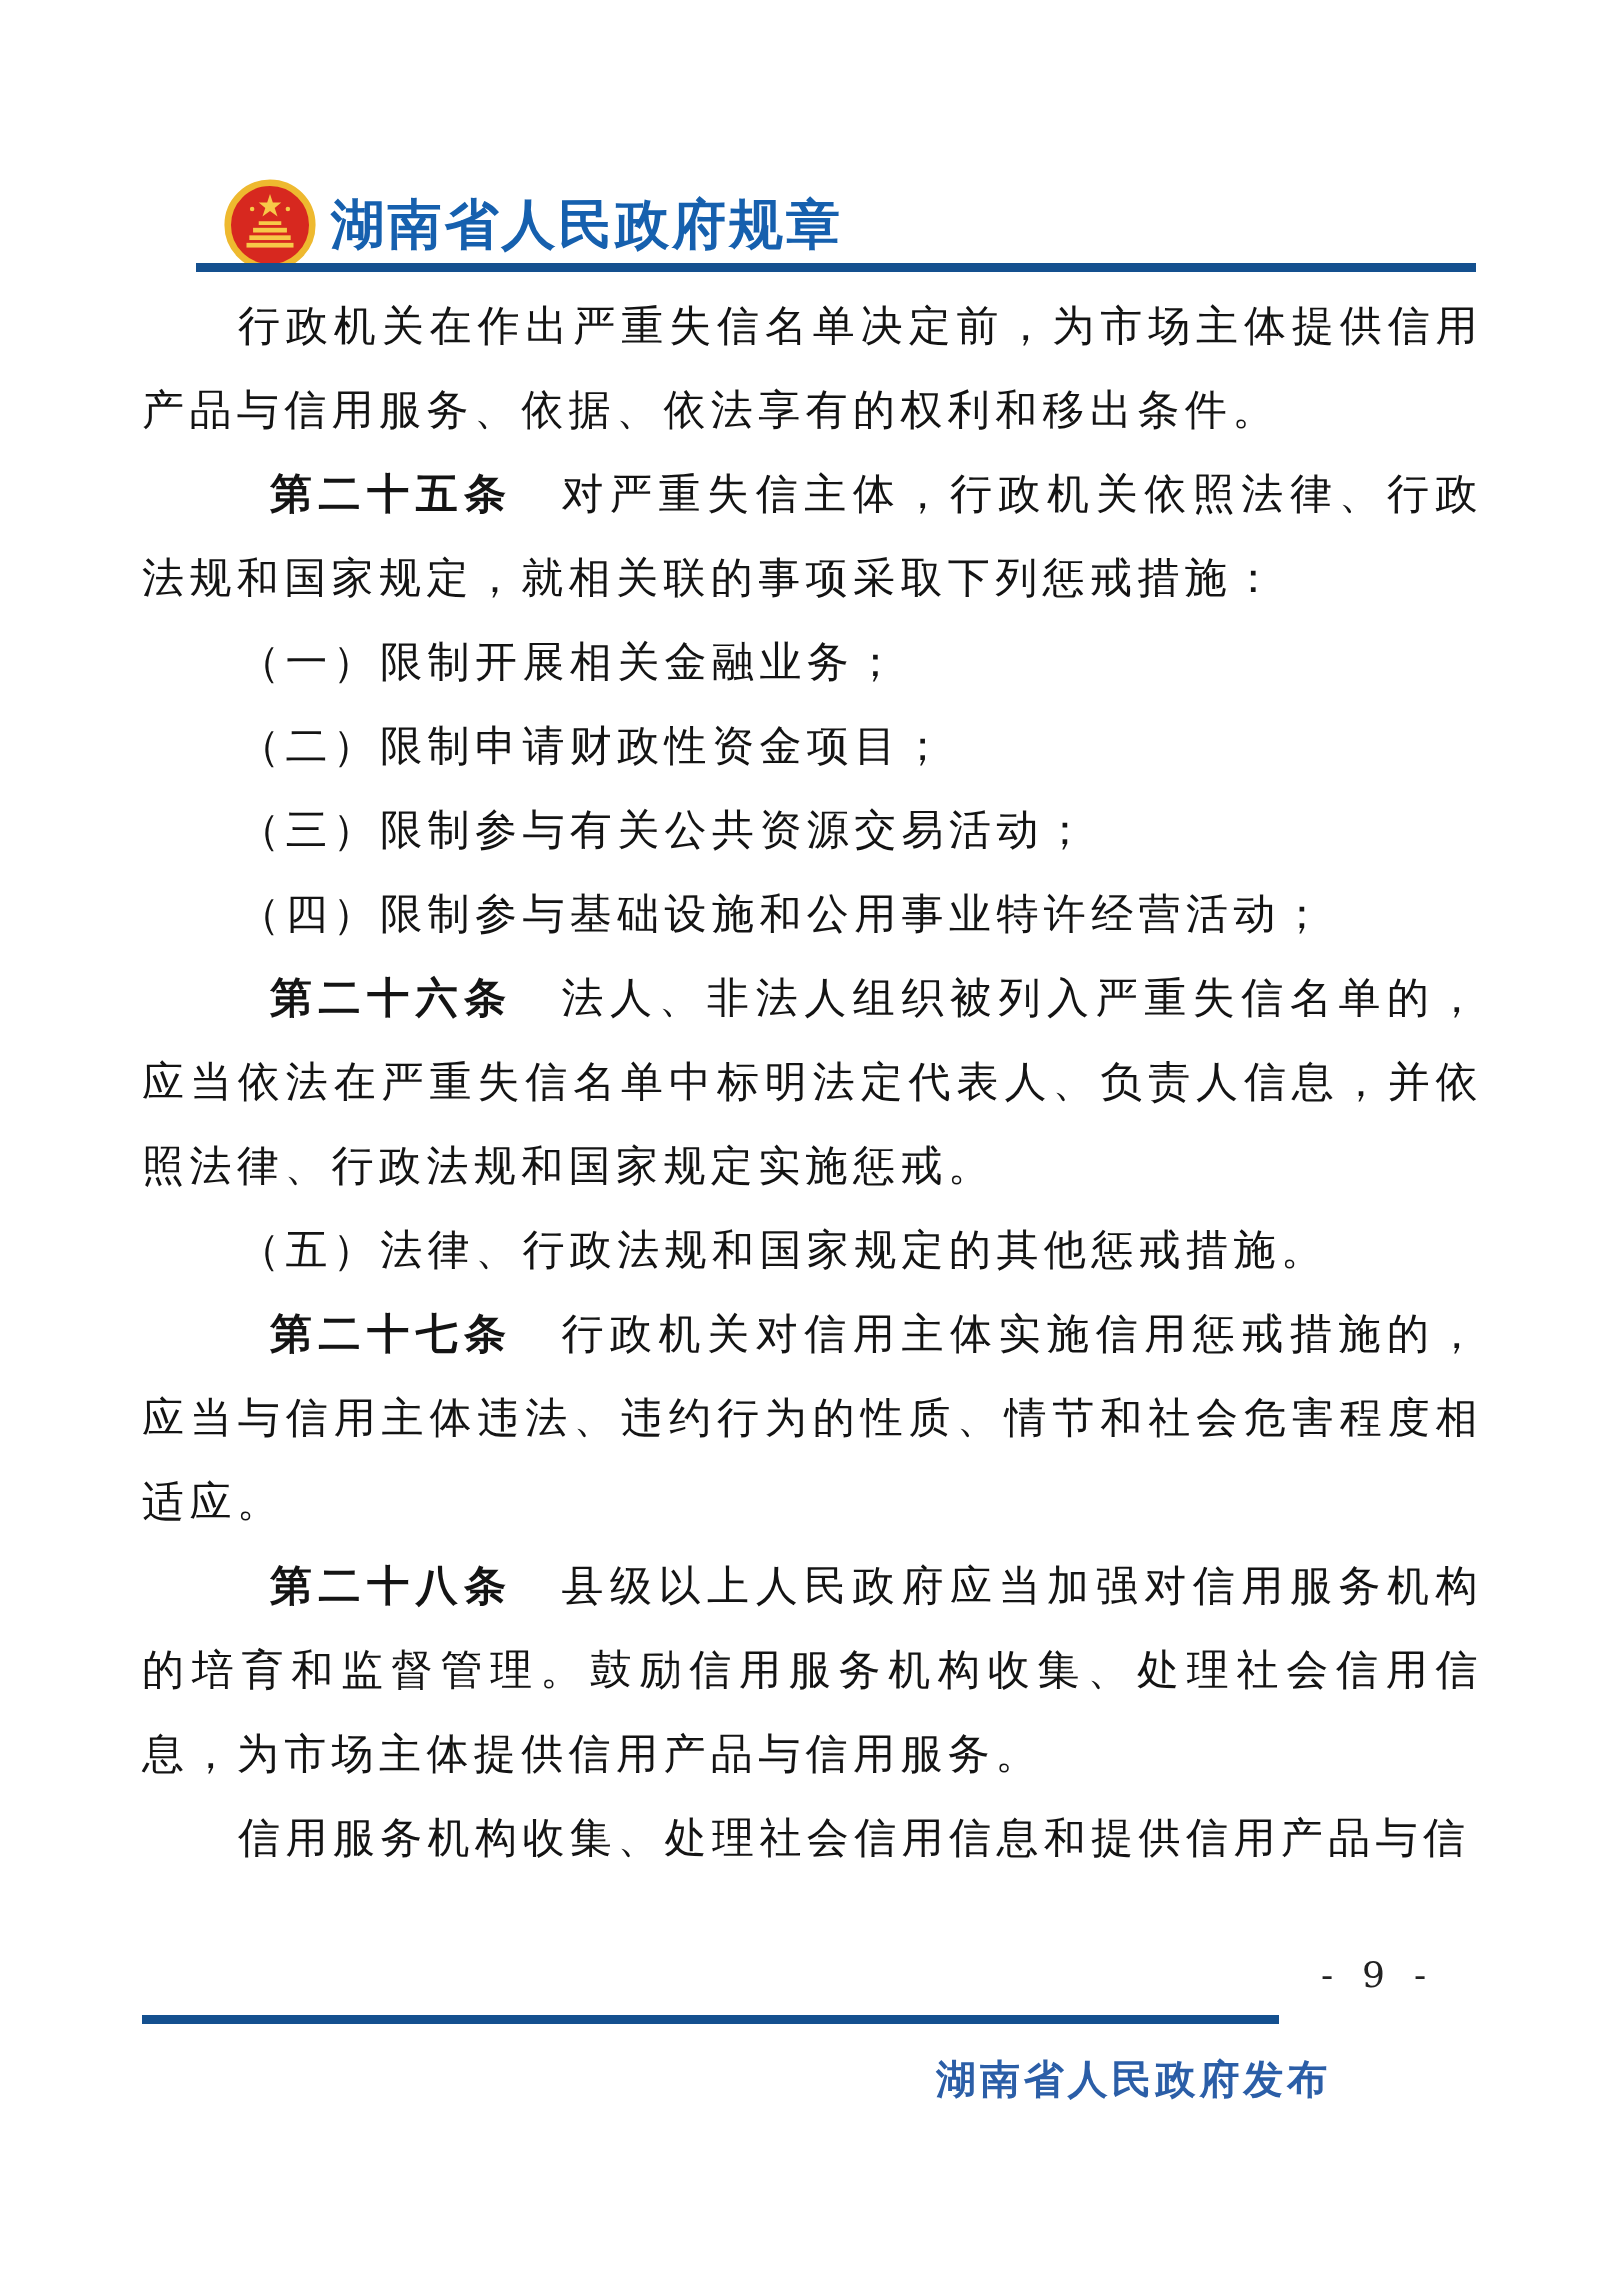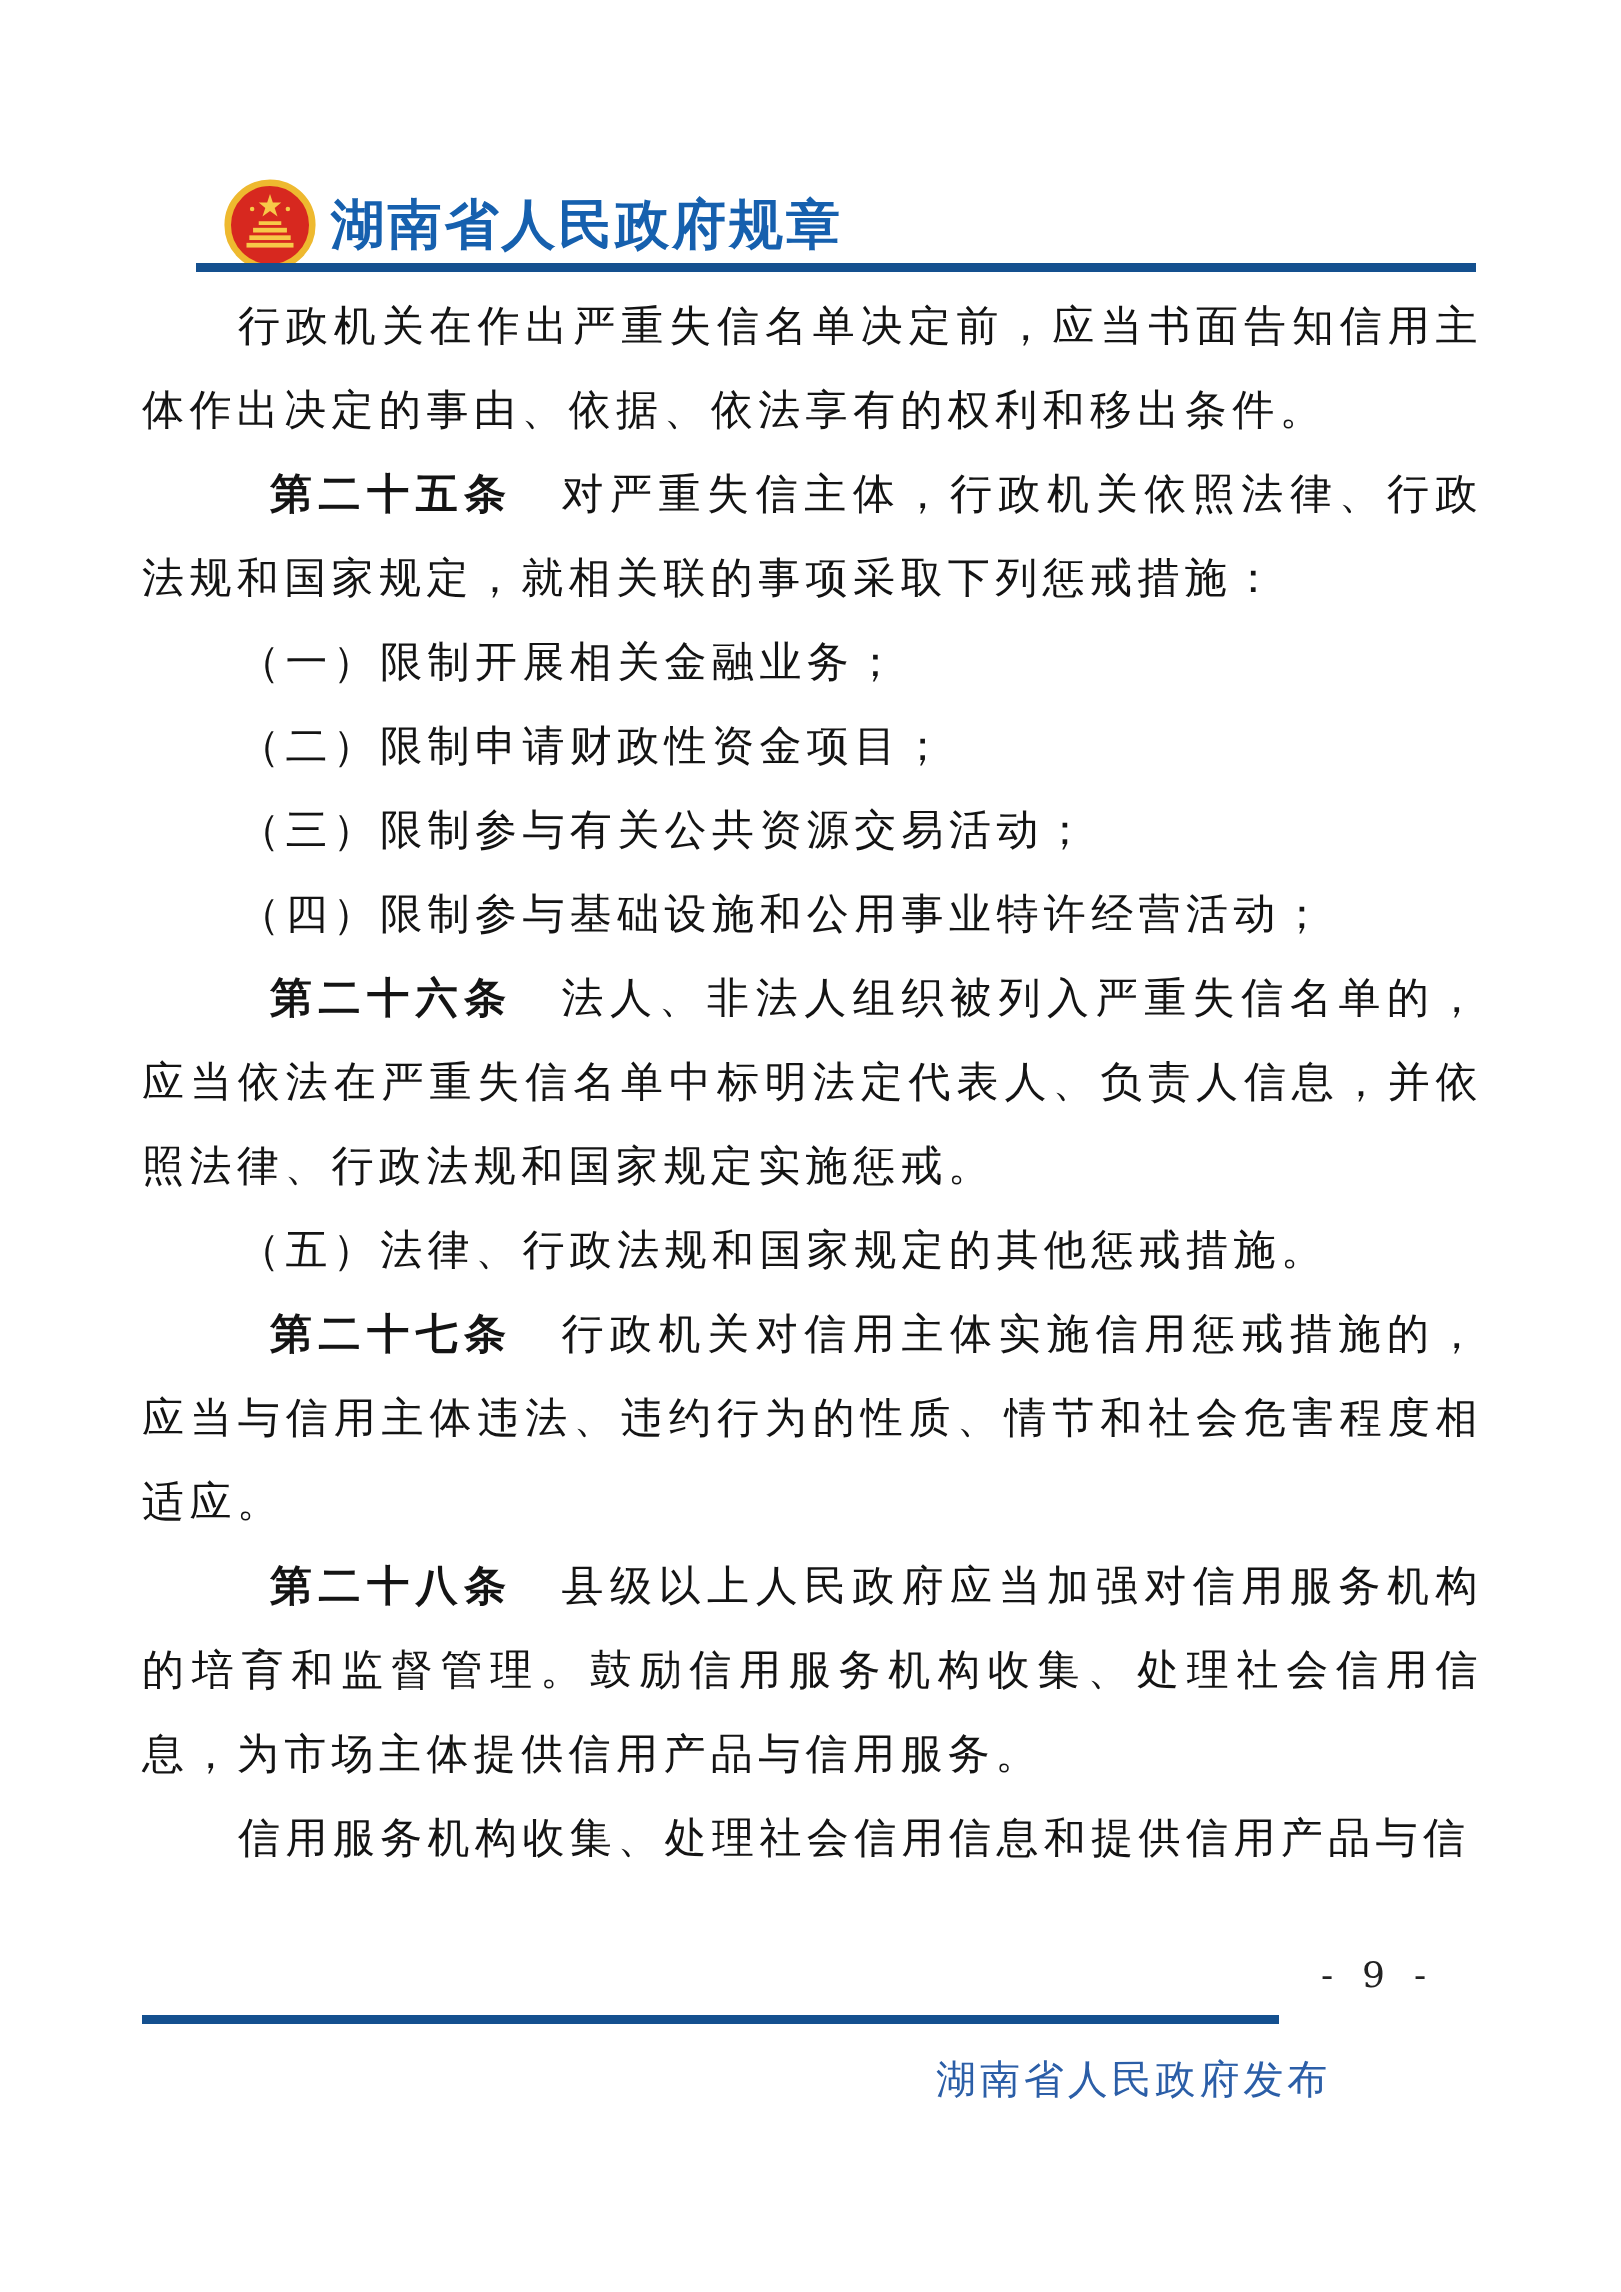--- a/index.html
+++ b/index.html
@@ -61,21 +61,21 @@
     font-family: "DejaVu Serif", serif;
     white-space: nowrap;
   }
   .footer-rule {
     position: absolute; left: 142px; top: 2015px;
     width: 1137px; height: 8.8px;
     background: #14508f;
   }
   .publisher {
     position: absolute; left: 936px; top: 2052px;
-    font-size: 40px; font-weight: normal;
+    font-size: 40px; font-weight: bold;
     letter-spacing: 3.9px;
     color: #2b5ea7;
     white-space: nowrap;
   }
 </style>
 </head>
 <body>
 
 <div class="page">
 
@@ -89,21 +89,21 @@
       <rect x="38" y="46" width="24" height="4" fill="#f7c948"></rect>
       <rect x="32" y="53" width="36" height="5" fill="#f7c948"></rect>
       <rect x="28" y="61" width="44" height="5" fill="#f7c948"></rect>
       <rect x="25" y="69" width="50" height="5" fill="#f7c948"></rect>
     </svg>
     <div class="header-title">湖南省人民政府规章</div>
   </div>
   <div class="header-rule"></div>
 
   <div class="content">
-    <p><span>行政机关在作出严重失信名单决定前，应当书面告知信用主体作出决定的事由、依据、依法享有的权利和移出条件。</span></p>
+    <p><span>行政机关在作出严重失信名单决定前，为市场主体提供信用产品与信用服务、依据、依法享有的权利和移出条件。</span></p>
     <p><b class="lead">第二十五条</b><span>　对严重失信主体，行政机关依照法律、行政法规和国家规定，就相关联的事项采取下列惩戒措施：</span></p>
     <p><span>（一）限制开展相关金融业务；</span></p>
     <p><span>（二）限制申请财政性资金项目；</span></p>
     <p><span>（三）限制参与有关公共资源交易活动；</span></p>
     <p><span>（四）限制参与基础设施和公用事业特许经营活动；</span></p>
     <p><b class="lead">第二十六条</b><span>　法人、非法人组织被列入严重失信名单的，应当依法在严重失信名单中标明法定代表人、负责人信息，并依照法律、行政法规和国家规定实施惩戒。</span></p>
     <p><span>（五）法律、行政法规和国家规定的其他惩戒措施。</span></p>
     <p><b class="lead">第二十七条</b><span>　行政机关对信用主体实施信用惩戒措施的，应当与信用主体违法、违约行为的性质、情节和社会危害程度相适应。</span></p>
     <p><b class="lead">第二十八条</b><span>　县级以上人民政府应当加强对信用服务机构的培育和监督管理。鼓励信用服务机构收集、处理社会信用信息，为市场主体提供信用产品与信用服务。</span></p>
     <p><span>信用服务机构收集、处理社会信用信息和提供信用产品与信</span></p>

